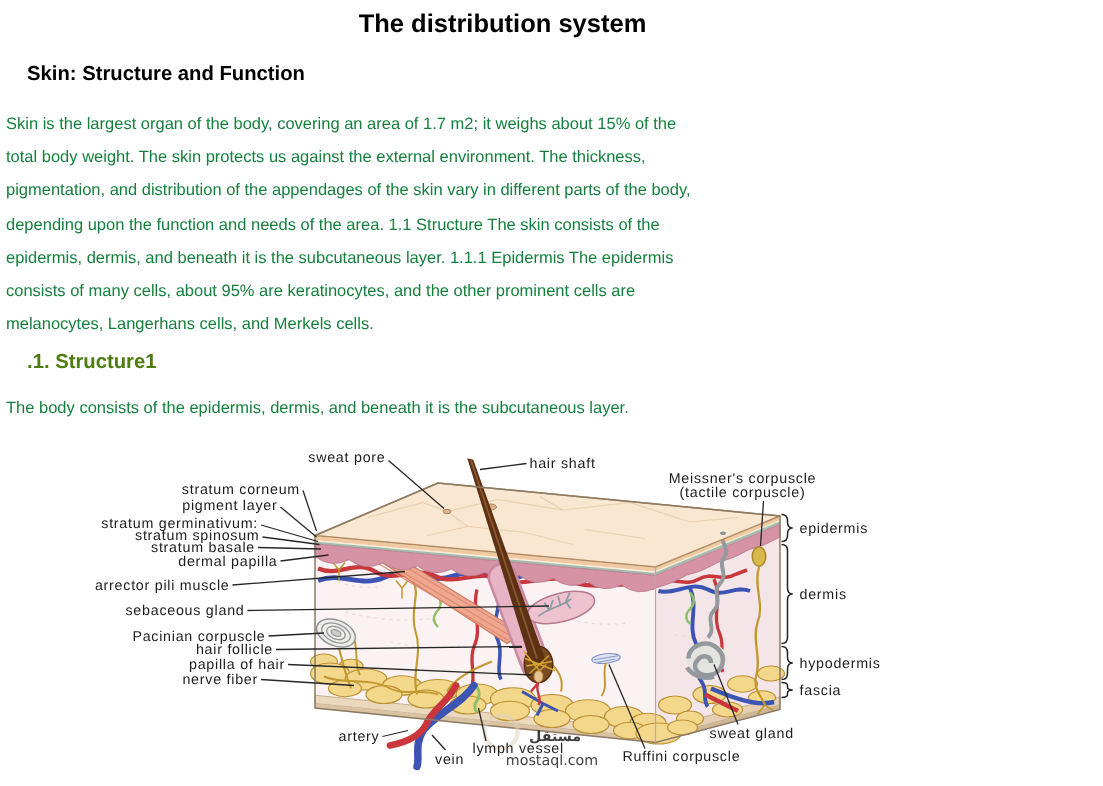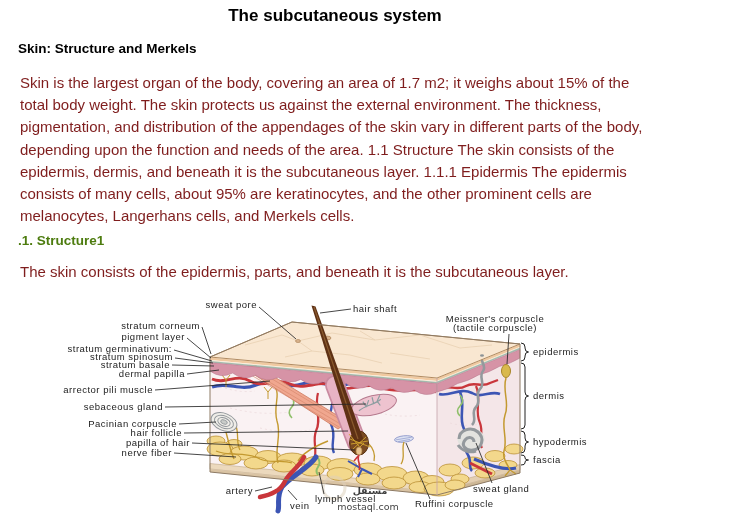--- a/index.html
+++ b/index.html
@@ -2,43 +2,43 @@
 <html><head>
 <meta charset="utf-8">
 <style>
   html,body{margin:0;padding:0;background:#fff;}
   body{width:735px;height:524px;position:relative;overflow:hidden;
        font-family:"Liberation Sans",sans-serif;color:#111;}
   .abs{position:absolute;}
   .doc-title{left:18px;top:6px;width:634px;text-align:center;
              font-size:17px;font-weight:bold;color:#000;}
   .h2{left:18px;top:41px;font-size:13.5px;font-weight:bold;color:#000;}
-  .para{left:20px;font-size:15px;line-height:22.2px;color:#7f1d1d;
+  .para{left:4px;font-size:11px;line-height:22.2px;color:#15803d;
         width:660px;white-space:pre-line;}
   .p1{top:72px;}
   .h3{left:18px;top:233px;font-size:13.5px;font-weight:bold;color:#4d7c0f;}
   .p2{top:261px;}
   svg text{font-family:"Liberation Sans",sans-serif;font-size:9.5px;
            letter-spacing:0.5px;fill:#1c1c1c;}
   svg text.wm{font-family:"DejaVu Sans",sans-serif;letter-spacing:0;}
 </style>
 </head>
 <body>
 
-<div class="abs doc-title">The subcutaneous system</div>
-<div class="abs h2">Skin: Structure and Merkels</div>
+<div class="abs doc-title">The distribution system</div>
+<div class="abs h2">Skin: Structure and Function</div>
 <div class="abs para p1">Skin is the largest organ of the body, covering an area of 1.7 m2; it weighs about 15% of the
 total body weight. The skin protects us against the external environment. The thickness,
 pigmentation, and distribution of the appendages of the skin vary in different parts of the body,
 depending upon the function and needs of the area. 1.1 Structure The skin consists of the
 epidermis, dermis, and beneath it is the subcutaneous layer. 1.1.1 Epidermis The epidermis
 consists of many cells, about 95% are keratinocytes, and the other prominent cells are
 melanocytes, Langerhans cells, and Merkels cells.</div>
 <div class="abs h3">.1. Structure1</div>
-<div class="abs para p2">The skin consists of the epidermis, parts, and beneath it is the subcutaneous layer.</div>
+<div class="abs para p2">The body consists of the epidermis, dermis, and beneath it is the subcutaneous layer.</div>
 
 <svg class="abs" style="left:30px;top:293px;" width="590" height="231" viewBox="0 0 590 231">
 
   <g>
     <polygon points="407,91 490,57 490,180 407,202" fill="#f4e6e8"></polygon>
     <polygon points="180,70 407,91 407,202 180,179" fill="#faf2f3"></polygon>
 
     <g stroke="#ecd9dc" stroke-width="0.8" fill="none" stroke-dasharray="2,3">
       <path d="M200,115 q30,8 60,4"></path>
         <path d="M230,135 q25,6 50,2"></path>

